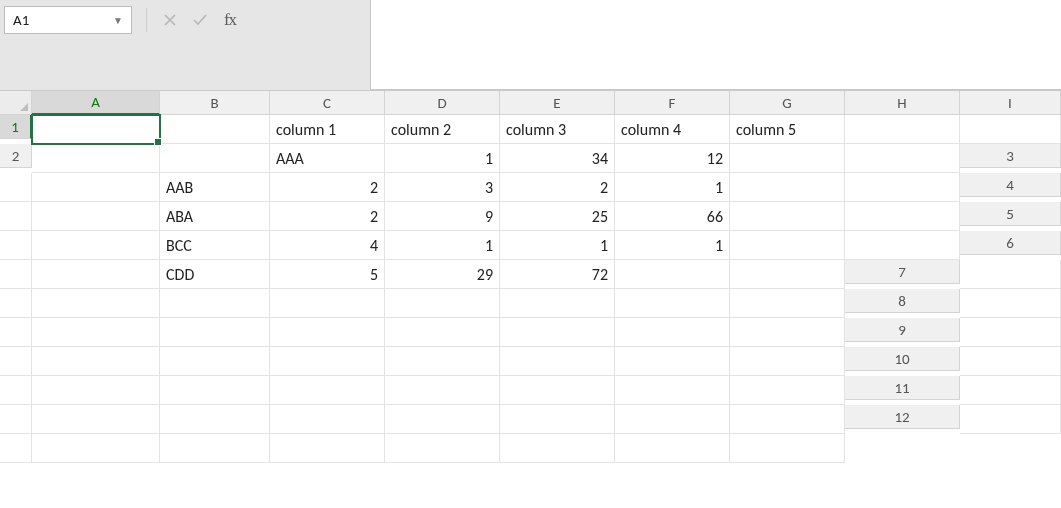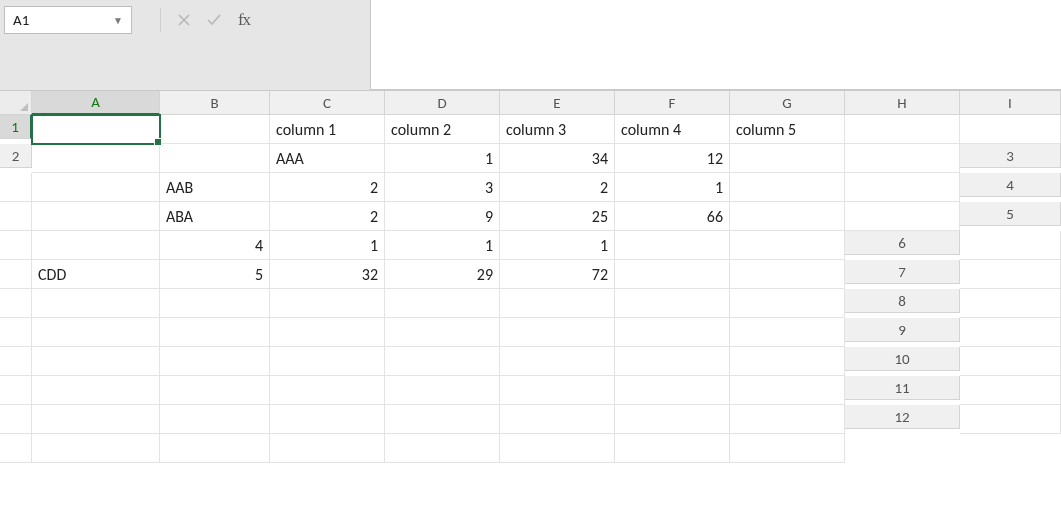--- a/index.html
+++ b/index.html
@@ -15,21 +15,21 @@
   }
   .name-box {
     width: 128px;
     height: 28px;
     border: 1px solid #bcbcbc;
     background: #fff;
     display: flex;
     align-items: center;
     padding: 0 8px;
     position: relative;
-    margin-right: 20px;
+    margin-right: 6px;
   }
   .name-box .cellref {
     flex: 1;
     font-size: 15px;
   }
   .name-box .dd {
     color: #777;
     font-size: 10px;
   }
   .vsep {
@@ -213,32 +213,32 @@
     <div class="cell txt">ABA</div>
     <div class="cell num">2</div>
     <div class="cell num">9</div>
     <div class="cell num">25</div>
     <div class="cell num">66</div>
     <div class="cell txt"></div>
     <div class="cell txt"></div>
     <div class="rowhdr">5</div>
     <div class="cell txt"></div>
     <div class="cell txt"></div>
+    <div class="cell txt">BCC</div>
     <div class="cell num">4</div>
     <div class="cell num">1</div>
     <div class="cell num">1</div>
     <div class="cell num">1</div>
     <div class="cell txt"></div>
     <div class="cell txt"></div>
     <div class="rowhdr">6</div>
     <div class="cell txt"></div>
     <div class="cell txt"></div>
     <div class="cell txt">CDD</div>
     <div class="cell num">5</div>
-    <div class="cell num">32</div>
     <div class="cell num">29</div>
     <div class="cell num">72</div>
     <div class="cell txt"></div>
     <div class="cell txt"></div>
     <div class="rowhdr">7</div>
     <div class="cell txt"></div>
     <div class="cell txt"></div>
     <div class="cell txt"></div>
     <div class="cell txt"></div>
     <div class="cell txt"></div>

